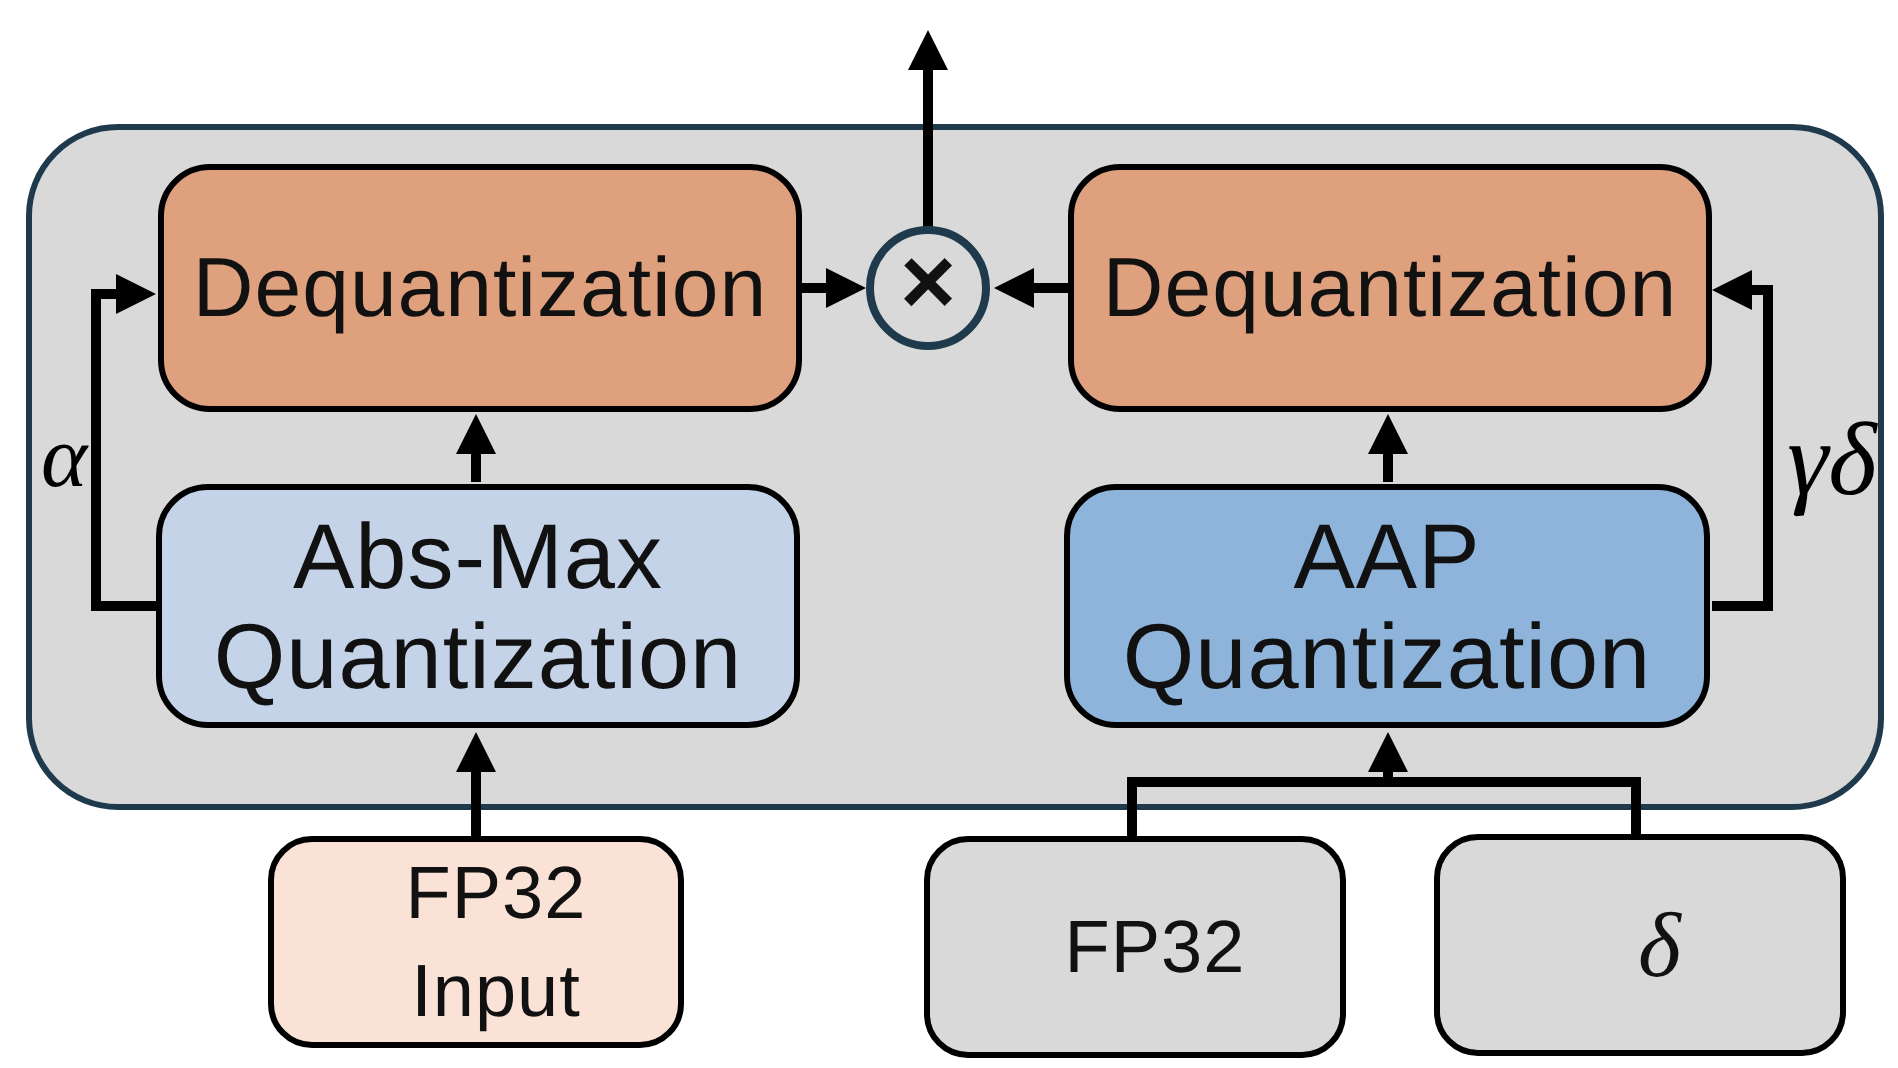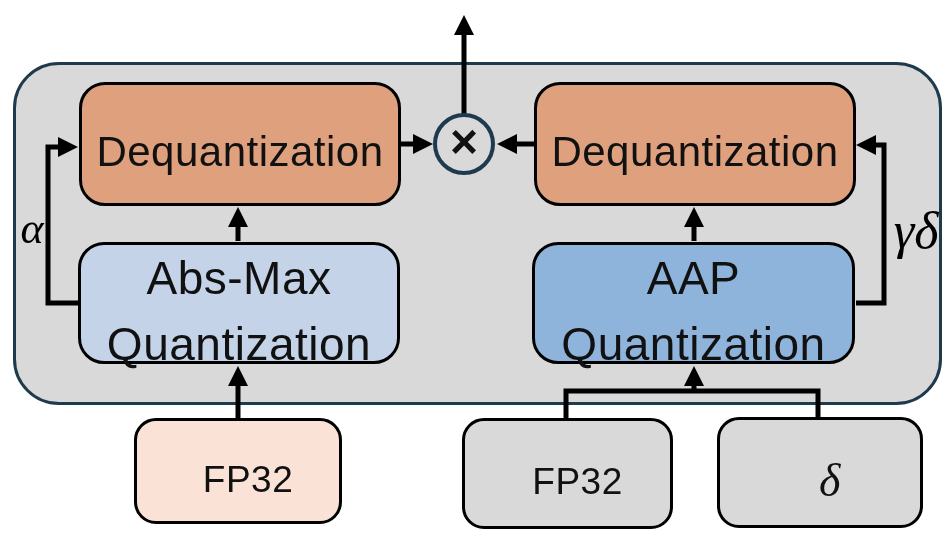--- a/index.html
+++ b/index.html
@@ -17,21 +17,21 @@
     z-index:0;
   }
   .edges{position:absolute;left:0;top:0;width:949px;height:534px;z-index:1;pointer-events:none;}
   .edge{stroke:var(--line_color,#000);stroke-width:5;fill:none;stroke-linejoin:miter;stroke-linecap:butt;}
   #ah path{fill:var(--line_color,#000);}
   .node{
     position:absolute;box-sizing:border-box;z-index:2;
     display:flex;flex-direction:column;align-items:center;justify-content:center;
     border:3px solid #000;text-align:center;color:#111;
   }
-  .node span{display:block;margin-top:16px;}
+  .node span{display:block;}
   .dequant{
     width:322px;height:124px;top:82px;border-radius:26px;
     background:var(--dequant_fill,#dfa07e);
     font-size:42px;line-height:1.1;letter-spacing:.5px;
   }
   .dequant-left{left:79px;}
   .dequant-right{left:534px;}
   .quant{
     width:322px;height:122px;top:242px;border-radius:26px;
     font-size:46px;line-height:50px;letter-spacing:.5px;
@@ -101,20 +101,21 @@
     <span>Quantization</span>
   </div>
 
   <div class="node quant aap">
     <span>AAP</span>
     <span>Quantization</span>
   </div>
 
   <div class="node io-box fp32-input">
     <span>FP32</span>
+    <span>Input</span>
   </div>
 
   <div class="node io-box fp32-weight">
     <span>FP32</span>
   </div>
 
   <div class="node io-box delta-box">
     <span>δ</span>
   </div>
 

